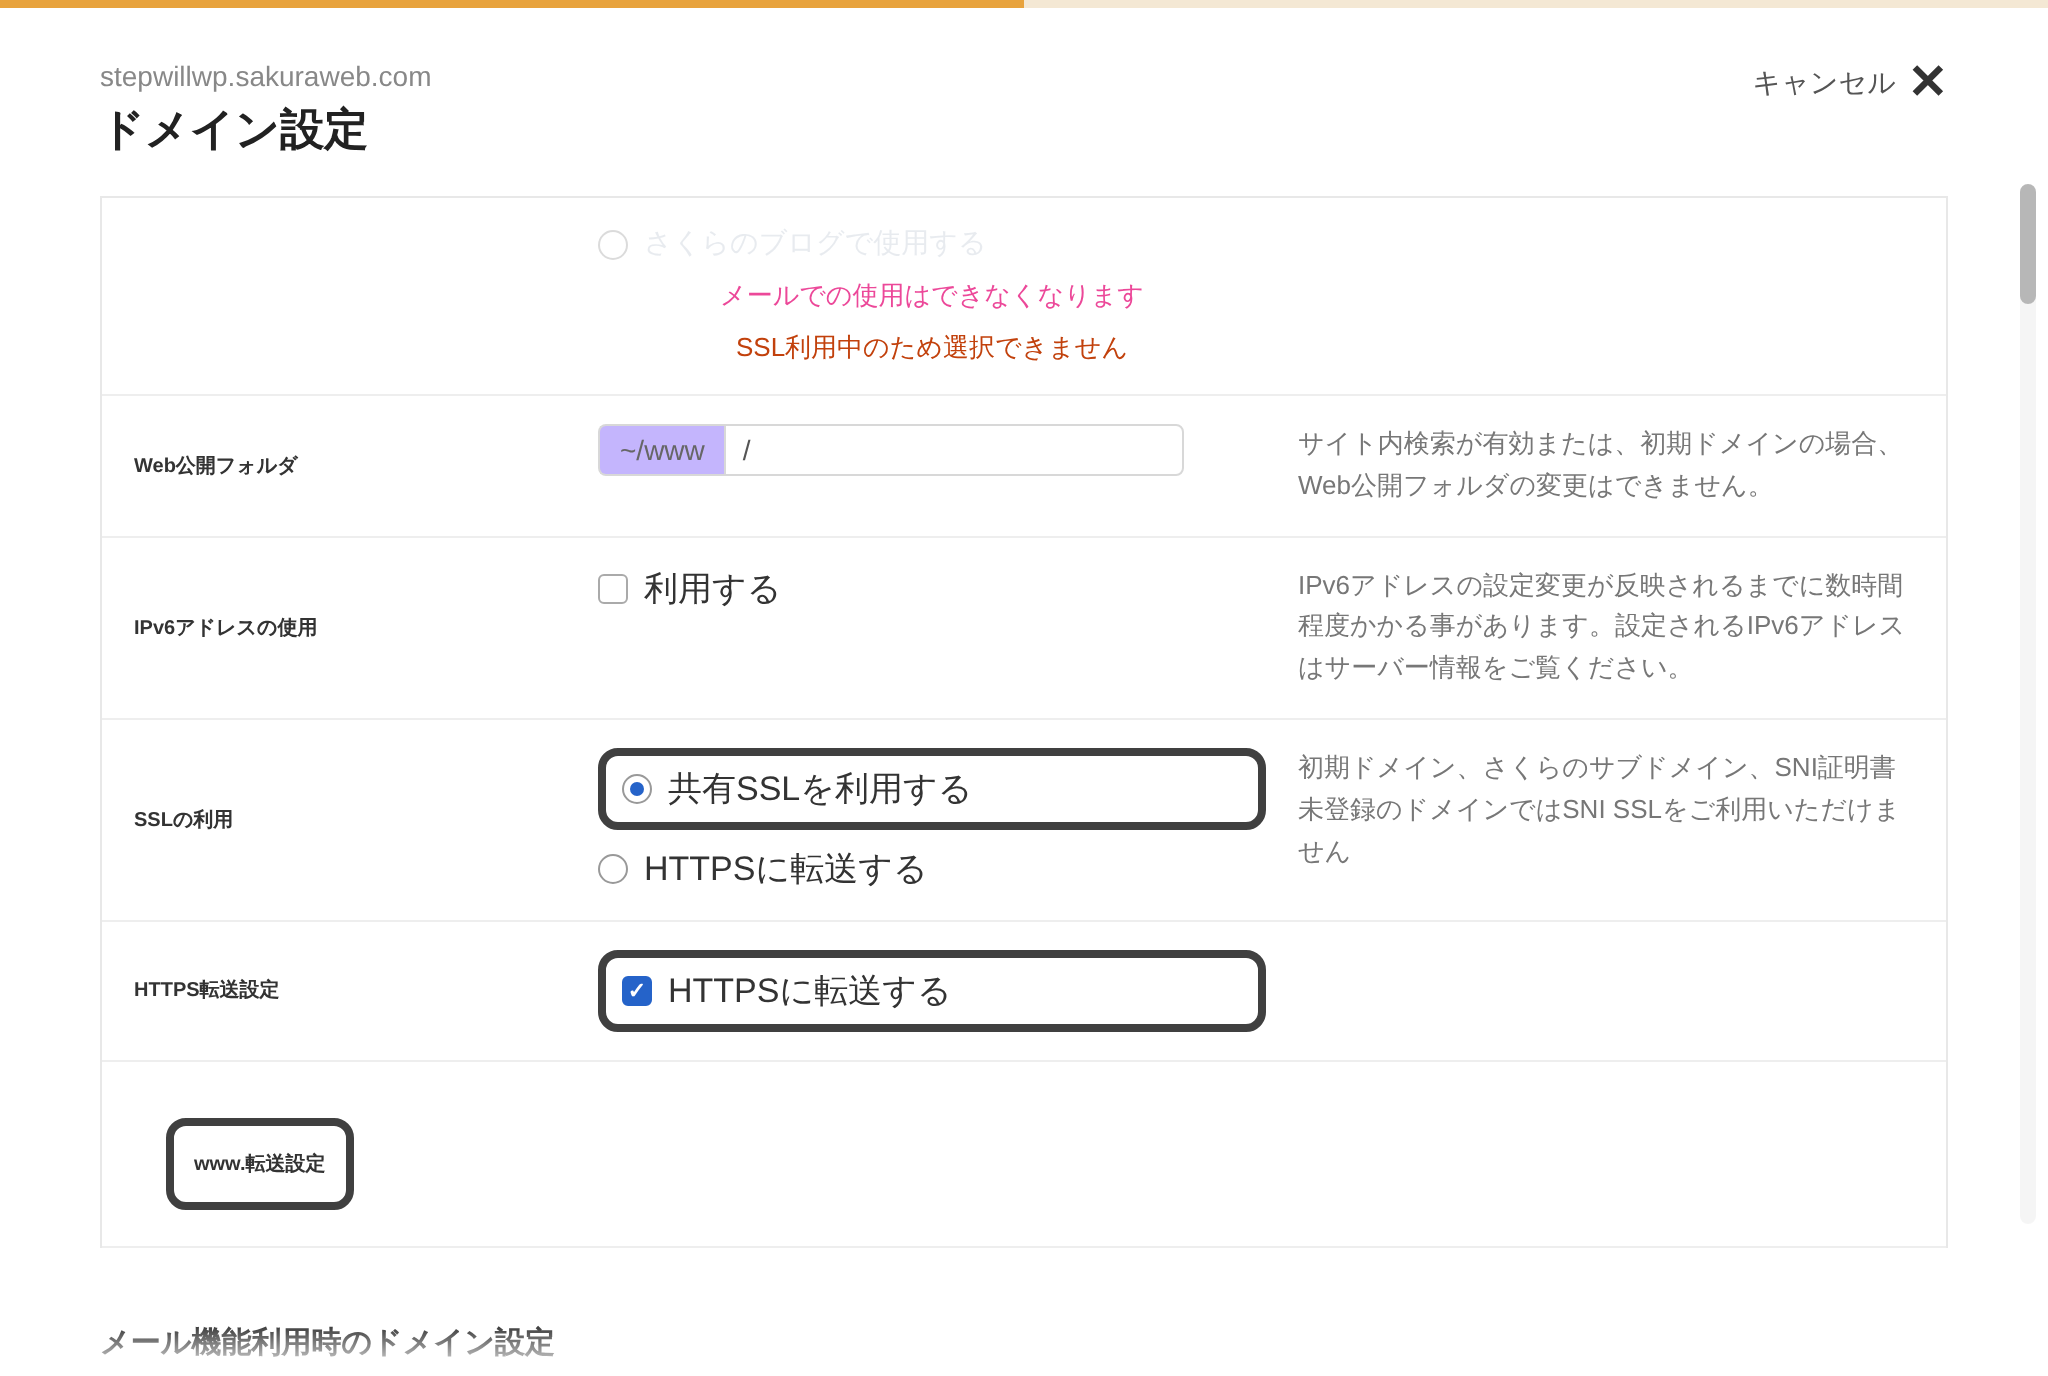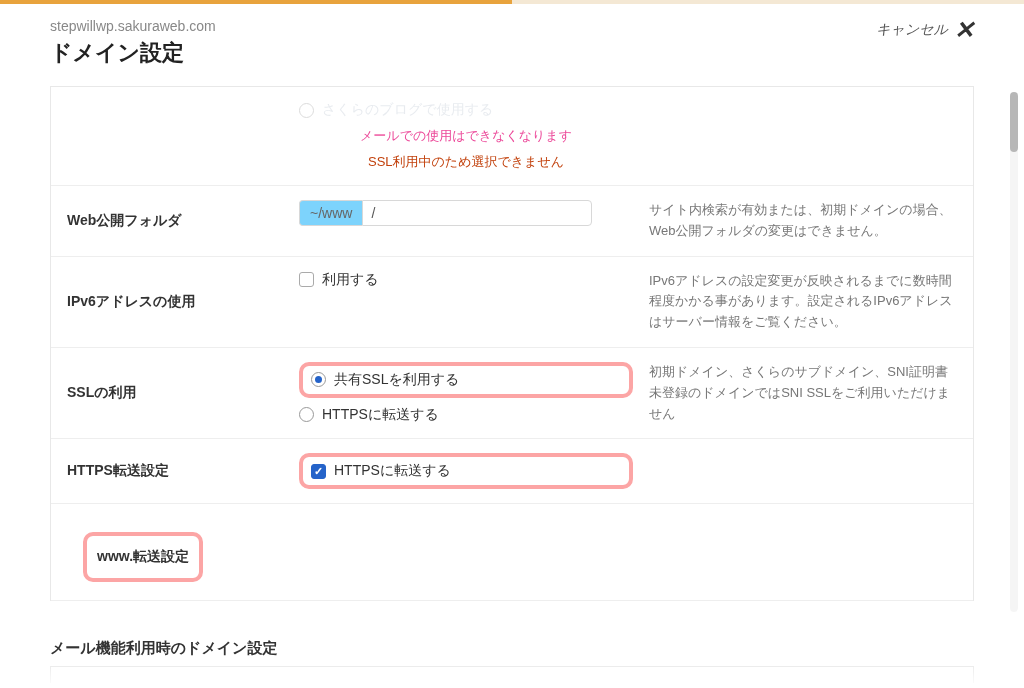--- a/index.html
+++ b/index.html
@@ -11,45 +11,45 @@
       width: 1024px;
       height: 688px;
       overflow: hidden;
       position: relative;
     }
     .topbar-accent {
       height: 4px;
       background: linear-gradient(to right, #e8a33d 0%, #e8a33d 50%, #f4e8d4 50%, #f4e8d4 100%);
     }
     .header {
-      padding: 14px 50px 6px 50px;
+      padding: 26px 50px 6px 50px;
       display: flex;
       justify-content: space-between;
       align-items: flex-start;
     }
     .header-left { display: flex; flex-direction: column; }
     .domain-url { color: #888; font-size: 14px; margin-bottom: 4px; }
     .page-title { font-size: 22px; font-weight: bold; color: #222; font-family: Liberation Serif, serif; }
-    .cancel-wrap { display: flex; align-items: center; gap: 6px; color: #555; font-size: 14px; cursor: pointer; font-style: italic; }
+    .cancel-wrap { display: flex; align-items: center; gap: 6px; color: #555; font-size: 14px; cursor: pointer; }
     .close-x { font-size: 24px; font-weight: bold; color: #333; line-height: 1; }
     .panel {
       margin: 12px 50px 0 50px;
       border: 1px solid #e8e8e8;
       border-bottom: none;
     }
     .row {
       display: flex;
       border-bottom: 1px solid #eee;
       align-items: stretch;
     }
     .row-partial-top { border-top: none; }
     .col-label {
       width: 240px;
       padding: 18px 16px;
-      font-size: 14px;
+      font-size: 10px;
       font-weight: bold;
       color: #333;
       display: flex;
       align-items: center;
     }
     .col-control {
       width: 350px;
       padding: 14px 8px;
       display: flex;
       flex-direction: column;
@@ -57,45 +57,45 @@
       font-size: 14px;
     }
     .col-note {
       flex: 1;
       padding: 14px 14px 14px 8px;
       font-size: 13px;
       color: #777;
       line-height: 1.6;
     }
     .radio-row, .check-row { display: flex; align-items: center; gap: 8px; }
-    .radio-text, .check-text { font-size: 14px; color: #333; font-weight: 500; }
+    .radio-text, .check-text { font-size: 17px; color: #333; font-weight: 500; }
     .cut-radio-text { color: #bfc8d4; font-size: 14px; }
     .note-line { font-size: 13px; color: #ec4899; }
     .warn-line { font-size: 13px; color: #c2410c; }
     .path-input-wrap { display: flex; align-items: center; gap: 0; }
     .path-prefix {
-      background: #7dd3fc;
+      background: #c4b5fd;
       border: 1px solid #d8d8d8;
       border-right: none;
       border-radius: 4px 0 0 4px;
       padding: 4px 10px;
       font-size: 14px;
       color: #666;
     }
     .path-input {
       border: 1px solid #d8d8d8;
       border-radius: 0 4px 4px 0;
       padding: 4px 8px;
       font-size: 14px;
       width: 230px;
       color: #555;
     }
     .hl-box {
       display: inline-block;
-      border: 4px solid #fca5a5;
+      border: 4px solid #404040;
       border-radius: 10px;
       padding: 5px 12px 5px 8px;
     }
     .hl-box-label { padding: 12px 10px; margin-left: 16px; }
     .hl-box-options { padding: 6px 10px 6px 6px; }
     .options-stack { display: flex; flex-direction: column; gap: 10px; }
     .section-title {
       margin: 38px 50px 8px 50px;
       font-size: 15px;
       font-weight: bold;

